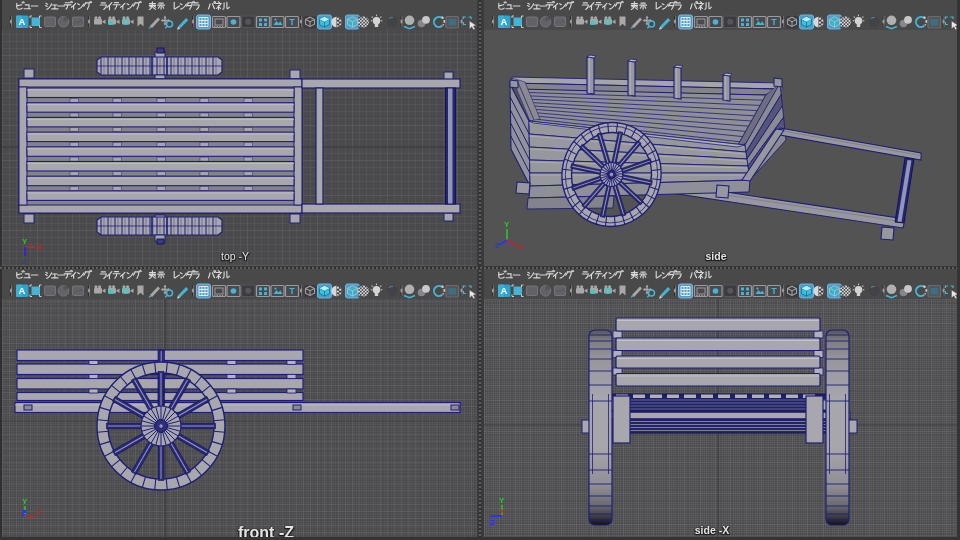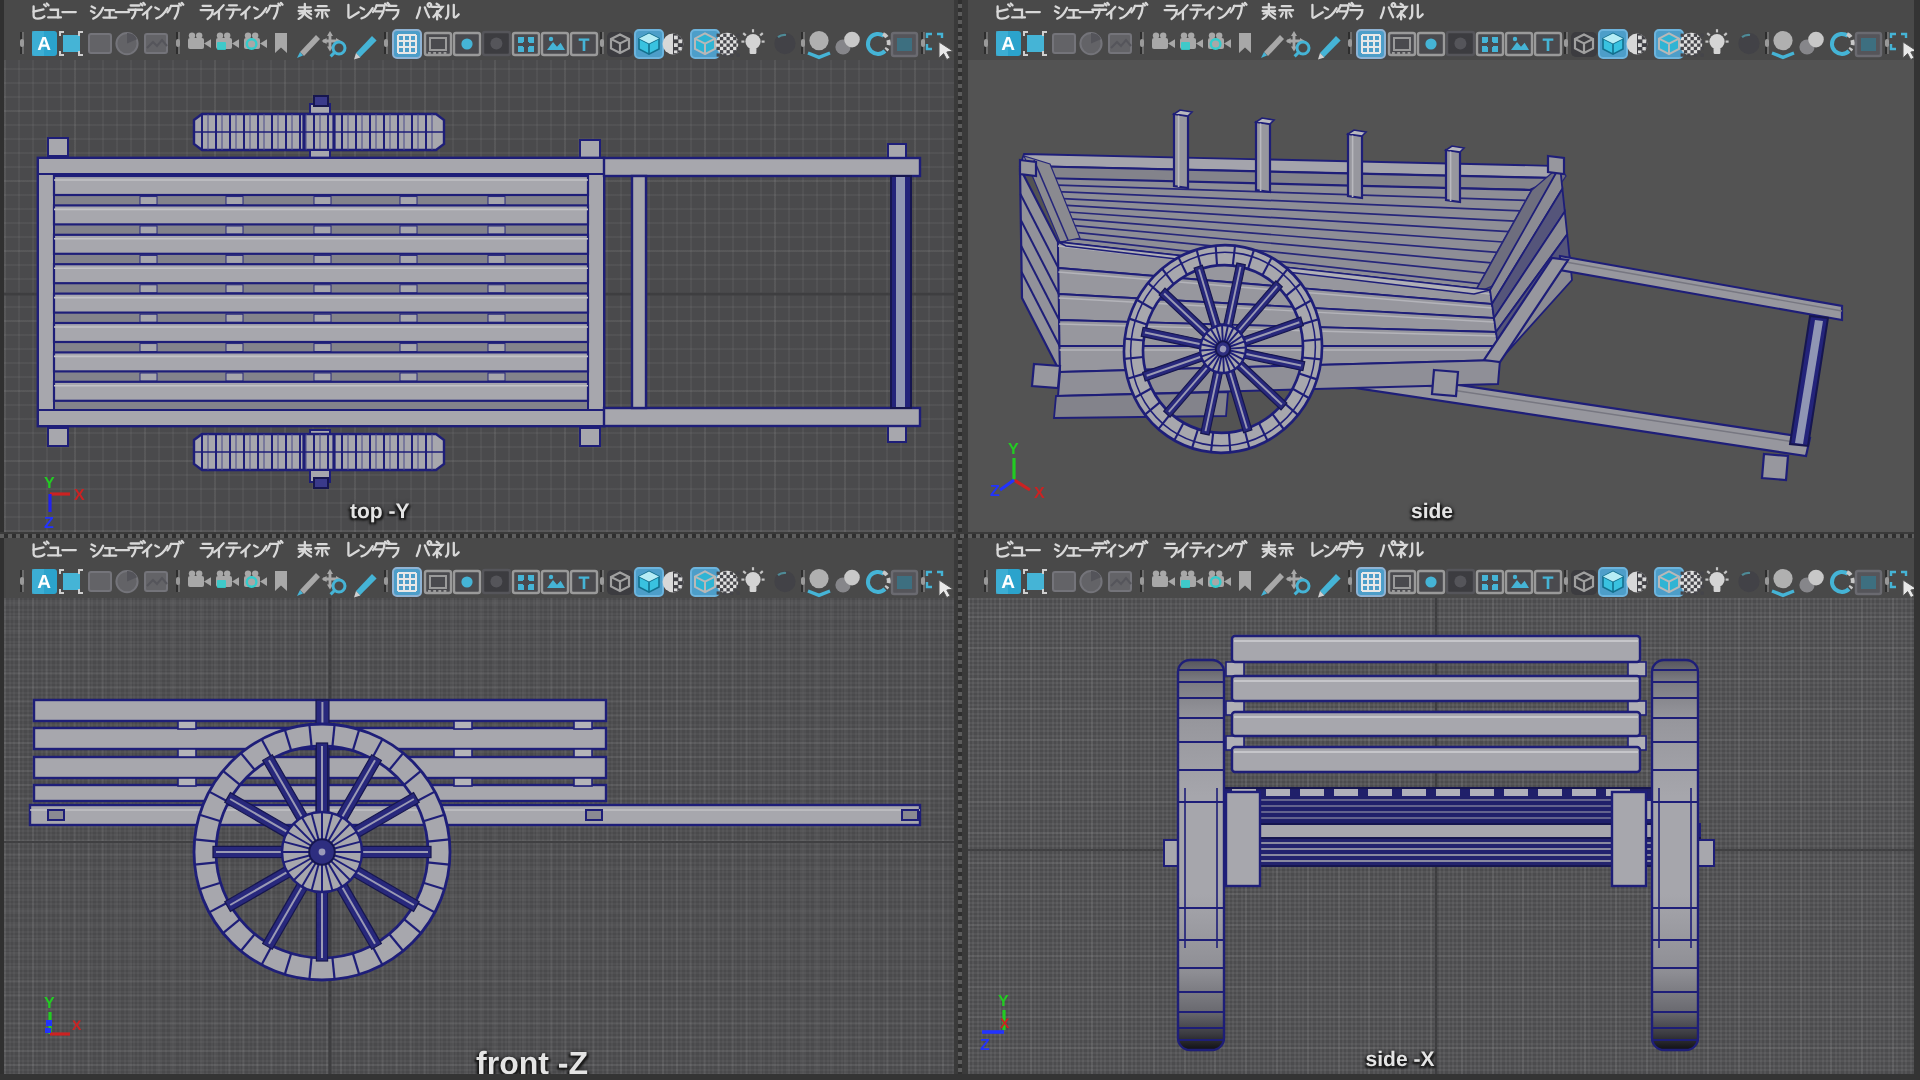--- a/index.html
+++ b/index.html
@@ -462,21 +462,21 @@
         <rect x="443.5" y="58" width="10" height="116" fill="#23237a" stroke="#16164f" stroke-width="1"></rect>
         <rect x="446" y="58.5" width="4.5" height="115" fill="#9096b4"></rect>
       </svg>
       <div style="position:absolute;left:12px;top:205px"><svg width="46" height="40" viewBox="0 0 46 40">
           <text x="8" y="9" font-family="Liberation Sans" font-size="8" font-weight="bold" fill="#22cc22">Y</text>
           <line x1="11" y1="12" x2="21" y2="12" stroke="#cc2222" stroke-width="1.6"></line>
           <text x="23" y="15" font-family="Liberation Sans" font-size="8" font-weight="bold" fill="#cc2222">X</text>
           <line x1="11" y1="12" x2="11" y2="21" stroke="#2222ee" stroke-width="1.6"></line>
           <text x="8" y="29" font-family="Liberation Sans" font-size="8" font-weight="bold" fill="#2233ff">Z</text>
         </svg></div>
-      <div style="position:absolute;left:173px;top:220px;width:120px;will-change:transform;font-family:'Liberation Sans',sans-serif;font-size:10.5px;font-weight:bold;color:#e4e4e4;text-shadow:1px 1px 1px #1a1a1a,-1px 1px 1px #1a1a1a,0 0 2px #1a1a1a">top -Y</div>
+      <div style="position:absolute;left:173px;top:220px;width:120px;text-align:center;will-change:transform;font-family:'Liberation Sans',sans-serif;font-size:10.5px;font-weight:normal;color:#e4e4e4;text-shadow:1px 1px 1px #1a1a1a,-1px 1px 1px #1a1a1a,0 0 2px #1a1a1a">top -Y</div>
     </div>
   </div>
 <div style="position:absolute;left:484px;top:0px;width:476px;height:266px;background:#494949">
     <div style="position:absolute;left:0;top:0;width:476px;height:13px">
       <svg width="250" height="13" viewBox="0 0 250 13" style="position:absolute;left:0;top:0">
         <g stroke="#d8d8d8" stroke-width="1.4" fill="none" stroke-linecap="round">
           <g transform="translate(13.0,1.1) scale(0.82)">
             <path d="M2.2,2.6 V8.2 Q2.2,10 4.8,10 Q7.6,10 8.8,8.6"></path>
             <path d="M2.2,5.8 L8.2,4.4"></path>
             <path d="M8.6,1.4 l1.1,1.1"></path>
@@ -1815,21 +1815,21 @@
         <line x1="133" y1="59.5" x2="335" y2="59.5" stroke="#c6c6ca" stroke-width="0.9"></line>
         <line x1="133" y1="77" x2="335" y2="77" stroke="#c6c6ca" stroke-width="0.9"></line>
       </svg>
       <div style="position:absolute;left:6px;top:196px"><svg width="46" height="40" viewBox="0 0 46 40">
           <text x="9" y="8" font-family="Liberation Sans" font-size="8" font-weight="bold" fill="#22cc22">Y</text>
           <line x1="12" y1="10" x2="12" y2="20" stroke="#22cc22" stroke-width="1.6"></line>
           <text x="10" y="19" font-family="Liberation Sans" font-size="7" font-weight="bold" fill="#cc2222">X</text>
           <line x1="12" y1="21" x2="1" y2="21" stroke="#2233ff" stroke-width="1.8"></line>
           <text x="0" y="30" font-family="Liberation Sans" font-size="8" font-weight="bold" fill="#2233ff">Z</text>
         </svg></div>
-      <div style="position:absolute;left:156px;top:225px;width:120px;text-align:center;will-change:transform;font-family:'Liberation Sans',sans-serif;font-size:10.5px;font-weight:bold;color:#e4e4e4;text-shadow:1px 1px 1px #1a1a1a,-1px 1px 1px #1a1a1a,0 0 2px #1a1a1a">side -X</div>
+      <div style="position:absolute;left:168px;top:225px;width:120px;text-align:center;will-change:transform;font-family:'Liberation Sans',sans-serif;font-size:10.5px;font-weight:bold;color:#e4e4e4;text-shadow:1px 1px 1px #1a1a1a,-1px 1px 1px #1a1a1a,0 0 2px #1a1a1a">side -X</div>
     </div>
   </div>
 <div style="position:absolute;left:0;top:0;width:2px;height:540px;background:#303030"></div>
 <div style="position:absolute;left:477px;top:0;width:7px;height:540px;background:#3a3a3a"></div>
 <div style="position:absolute;left:479px;top:0;width:2px;height:540px;background:repeating-linear-gradient(0deg,#5c5c5c 0 2px,#2f2f2f 2px 4px)"></div>
 <div style="position:absolute;left:0;top:266px;width:960px;height:3px;background:#3a3a3a"></div>
 <div style="position:absolute;left:0;top:267px;width:960px;height:2px;background:repeating-linear-gradient(90deg,#5e5e5e 0 2px,#2f2f2f 2px 4px)"></div>
 <div style="position:absolute;left:957px;top:0;width:3px;height:540px;background:#343434"></div>
 <div style="position:absolute;left:0;top:537px;width:960px;height:3px;background:#343434"></div>
 </body></html>

